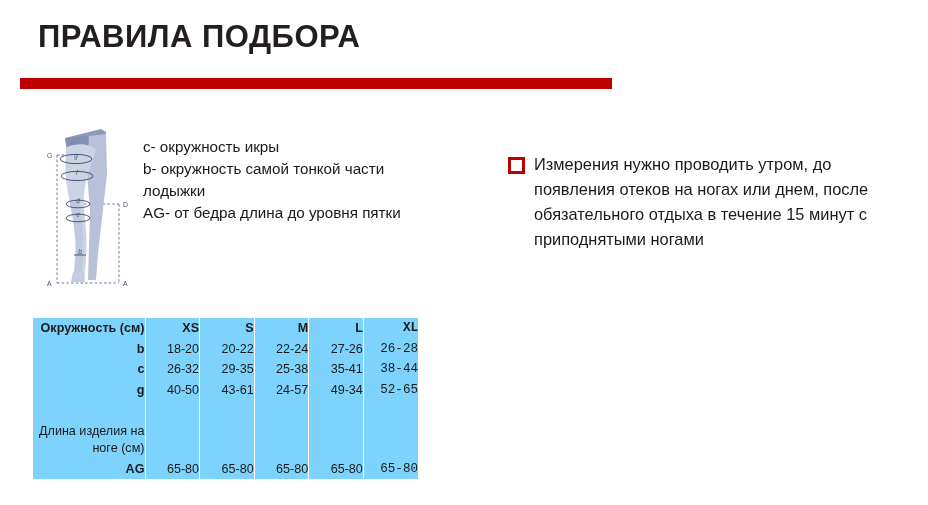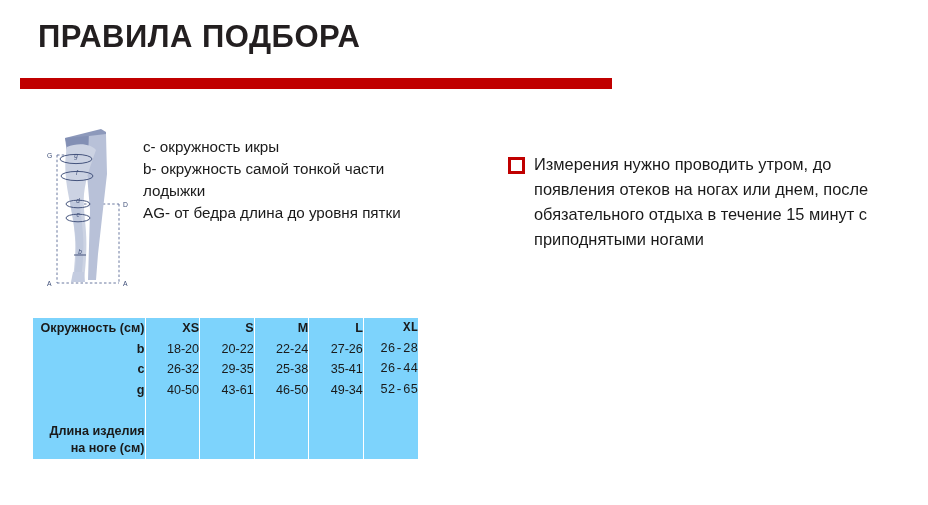--- a/index.html
+++ b/index.html
@@ -111,21 +111,21 @@
   .size-table td:last-child { border-right: none; font-family: Liberation Mono, monospace; }
   .size-table col.c-label { width: 112px; }
   .size-table col.c-size  { width: 54.6px; }
   .size-table tr.row-head td,
   .size-table tr.row-rowhead td.lbl,
   .size-table td.lbl {
     font-weight: bold;
   }
   .size-table tr.row-spacer td { height: 17px; }
   .size-table tr.row-section td { height: 33px; }
-  .size-table tr.row-section td.lbl { font-weight: bold; }
+  .size-table tr.row-section td.lbl { font-weight: normal; }
 </style>
 </head>
 <body>
 
 <div class="slide-title">ПРАВИЛА ПОДБОРА</div>
 
 <div class="title-rule"></div>
 
 <div class="leg-figure">
   <svg width="104" height="178" viewBox="0 0 104 178" xmlns="http://www.w3.org/2000/svg">
@@ -220,28 +220,28 @@
       <td>27-26</td>
       <td>26-28</td>
     </tr>
 
     <tr class="row-data">
       <td class="lbl">c</td>
       <td>26-32</td>
       <td>29-35</td>
       <td>25-38</td>
       <td>35-41</td>
-      <td>26-44</td>
+      <td>38-44</td>
     </tr>
 
     <tr class="row-data">
       <td class="lbl">g</td>
       <td>40-50</td>
       <td>43-61</td>
-      <td>46-50</td>
+      <td>24-57</td>
       <td>49-34</td>
       <td>52-65</td>
     </tr>
 
     <tr class="row-spacer">
       <td></td>
       <td></td>
       <td></td>
       <td></td>
       <td></td>
@@ -251,14 +251,22 @@
     <tr class="row-section">
       <td class="lbl">Длина изделия
 на ноге (см)</td>
       <td></td>
       <td></td>
       <td></td>
       <td></td>
       <td></td>
     </tr>
 
+    <tr class="row-data">
+      <td class="lbl">AG</td>
+      <td>65-80</td>
+      <td>65-80</td>
+      <td>65-80</td>
+      <td>65-80</td>
+      <td>65-80</td>
+    </tr>
   </tbody>
 </table>
 
 </body></html>

